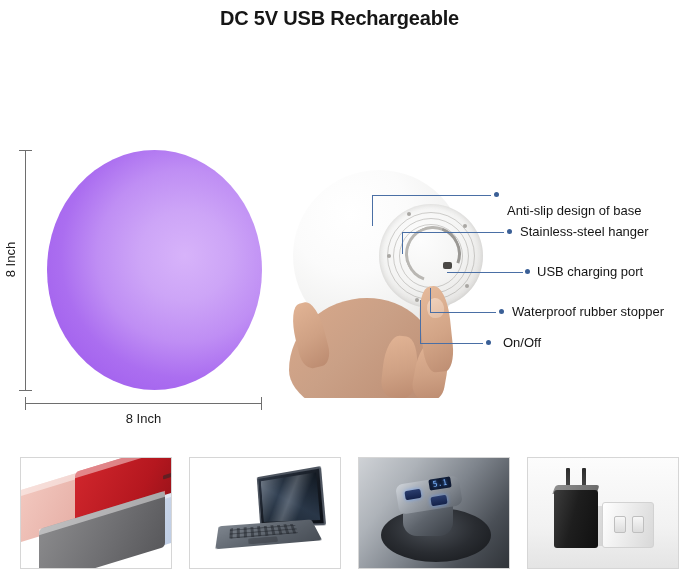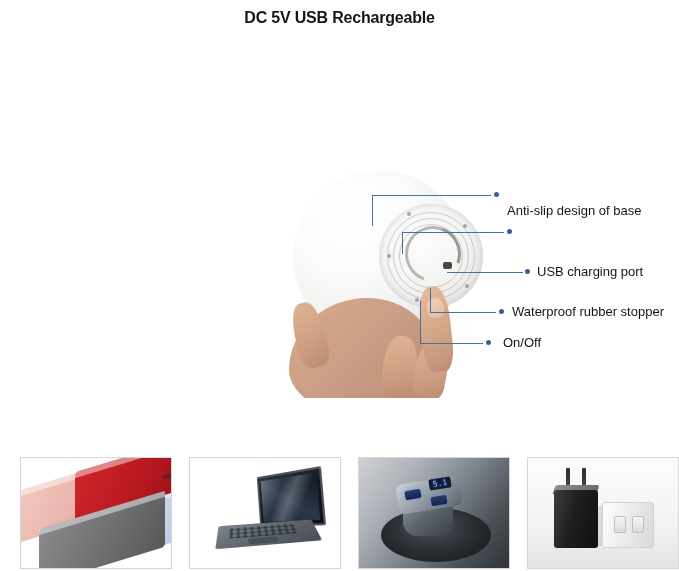--- a/index.html
+++ b/index.html
@@ -17,21 +17,21 @@
   .page { position: relative; width: 679px; height: 571px; }
 
   
   .headings {
     position: absolute;
     top: 0; left: 0;
     width: 679px;
     text-align: center;
   }
   .heading-1 {
-    font-size: 16px;
+    font-size: 20px;
     font-weight: bold;
     color: #161616;
     letter-spacing: -0.2px;
     line-height: 30px;
     margin-top: 3px;
   }
   .heading-2 {
     font-size: 23px;
     font-weight: bold;
     color: #161616;
@@ -417,20 +417,33 @@
 </style>
 </head>
 <body>
 
 <div class="page">
 
   <div class="headings">
     <div class="heading-1">DC 5V USB Rechargeable</div>
   </div>
 
+  <div class="sphere-area">
+    <div class="sphere"></div>
+
+    <div class="dim-v-line"></div>
+    <div class="dim-v-tick-top"></div>
+    <div class="dim-v-tick-bot"></div>
+    <div class="dim-v-label">8 Inch</div>
+
+    <div class="dim-h-line"></div>
+    <div class="dim-h-tick-l"></div>
+    <div class="dim-h-tick-r"></div>
+    <div class="dim-h-label">8 Inch</div>
+  </div>
 
   <div class="lamp-photo">
     <div class="lamp-globe"></div>
     <div class="lamp-base"></div>
     <div class="lamp-ring r1"></div>
     <div class="lamp-ring r2"></div>
     <div class="lamp-ring r3"></div>
     <div class="lamp-hanger"></div>
     <div class="lamp-port"></div>
     <div class="lamp-screw s1"></div>
@@ -465,20 +478,21 @@
     <div class="leader v" style="left:430px; top:288px; height:24px;"></div>
     <div class="leader h" style="left:430px; top:312px; width:66px;"></div>
     <div class="dot" style="left:499px; top:309px;"></div>
 
     <div class="leader v" style="left:420px; top:300px; height:43px;"></div>
     <div class="leader h" style="left:420px; top:343px; width:63px;"></div>
     <div class="dot" style="left:486px; top:340px;"></div>
   </div>
 
   <div class="callout" style="left:507px; top:204px;">Anti-slip design of base</div>
+  <div class="callout" style="left:520px; top:225px;">Stainless-steel hanger</div>
   <div class="callout" style="left:537px; top:265px;">USB charging port</div>
   <div class="callout" style="left:512px; top:305px;">Waterproof rubber stopper</div>
   <div class="callout" style="left:503px; top:336px;text-align:center;">On/Off</div>
 
   <div class="thumbs">
 
     <div class="thumb-box t1">
       <div class="tb-inner">
         <div class="pb blue">
             <span class="pb-edge"></span>

